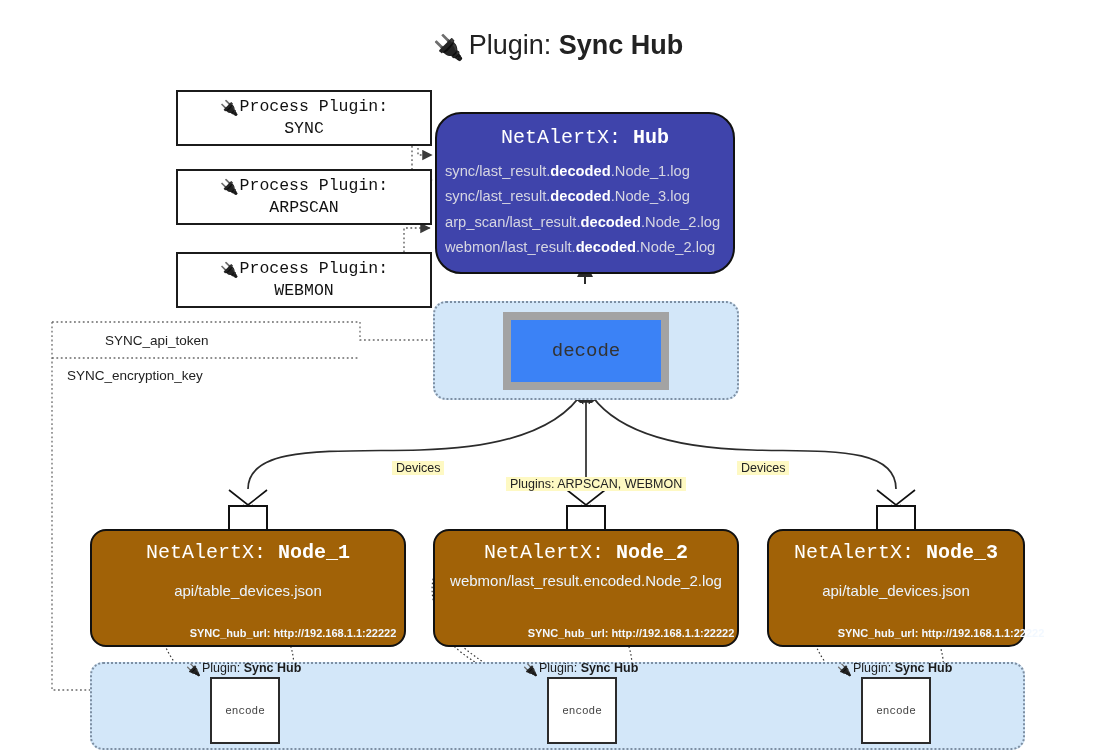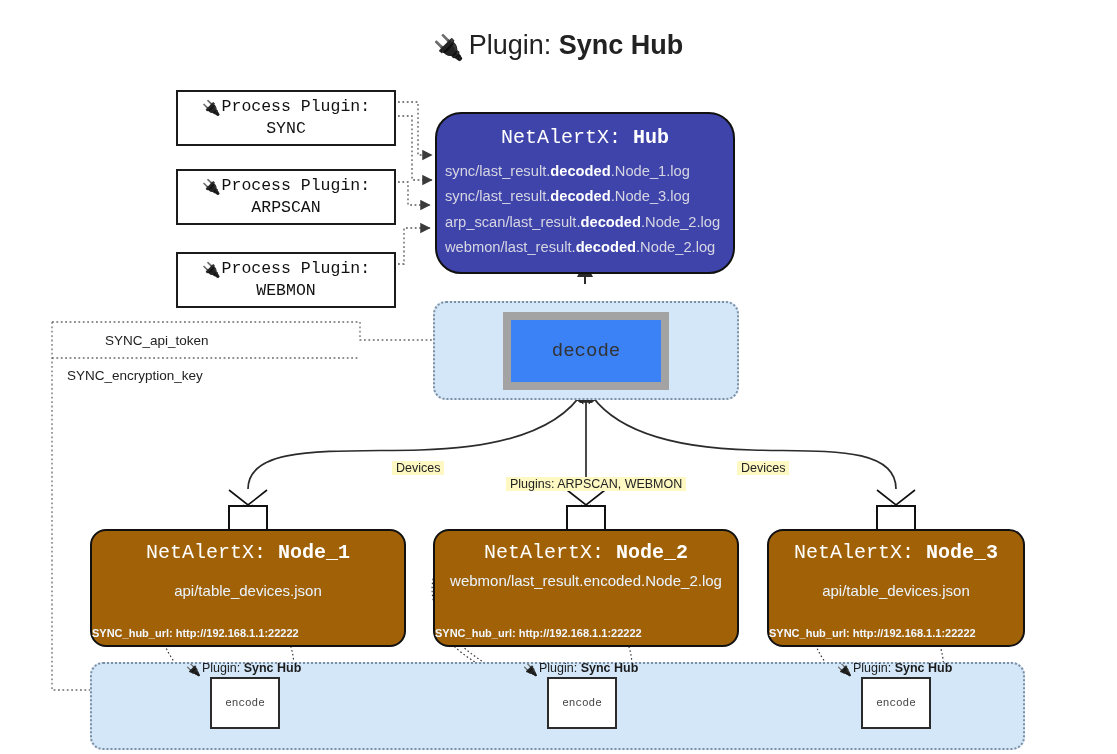--- a/index.html
+++ b/index.html
@@ -9,21 +9,21 @@
   svg.edges{position:absolute;left:0;top:0;width:1117px;height:754px;overflow:visible;pointer-events:none;}
 
   .abs{position:absolute;box-sizing:border-box;margin-top:16px;}
 
   
   #title{left:0;top:14px;width:1117px;text-align:center;font-size:27px;color:#222;}
   #title .plug{font-size:25px;vertical-align:-2px;margin-right:4px;filter:grayscale(1) contrast(1.6) brightness(.45);}
   #title .b{font-weight:bold;}
 
   
-  .ppbox{width:220px;height:56px;border:2px solid #1b1b1b;background:#fff;
+  .ppbox{width:256px;height:56px;border:2px solid #1b1b1b;background:#fff;
          font-family:"Liberation Mono","DejaVu Sans Mono",monospace;font-size:16.5px;color:#111;
          display:flex;flex-direction:column;align-items:center;justify-content:center;line-height:1.32;}
   .ppbox .l1{white-space:nowrap;}
   .ppbox .l1 .plug{font-family:"Liberation Sans",sans-serif;font-size:15px;vertical-align:-2px;margin-right:1px;
                    filter:grayscale(1) contrast(1.6) brightness(.45);}
 
   
   #huburl{left:440px;top:76px;width:290px;text-align:center;font-size:11.5px;font-weight:bold;color:#3b3b3b;}
   #hub{left:435px;top:96px;width:300px;height:162px;background:#3f44ab;border:2px solid #111;border-radius:26px;
        display:flex;flex-direction:column;align-items:center;padding-top:12px;}
@@ -48,38 +48,38 @@
   #lbl-dev-l{left:392px;top:445px;}
   #lbl-dev-r{left:737px;top:445px;}
   #lbl-plugins{left:506px;top:461px;}
 
   
   .node{height:118px;background:#a16207;border:2px solid #111;border-radius:16px;
         display:flex;flex-direction:column;align-items:center;padding-top:10px;}
   .node .ntitle{font-family:"Liberation Mono","DejaVu Sans Mono",monospace;font-size:20px;color:#fff;}
   .node .ntitle .b{font-weight:bold;}
   .node .nline{font-size:15px;color:#eaf4ff;white-space:nowrap;line-height:1.5;}
-  .node .nfoot{position:absolute;left:0;bottom:6px;width:100%;
-               font-size:11px;font-weight:bold;color:#f2f8ff;white-space:nowrap;}
+  .node .nfoot{position:absolute;left:0;bottom:6px;width:100%;text-align:center;
+               font-size:11px;font-weight:bold;color:#f2f8ff;white-space:nowrap;padding-left:45px;}
   #node1{left:90px;top:513px;width:316px;}
   #node2{left:433px;top:513px;width:306px;}
   #node3{left:767px;top:513px;width:258px;}
   #node1 .nline{margin-top:16px;}
   #node3 .nline{margin-top:16px;}
   #node2 .nline{margin-top:6px;}
 
   
   .env{width:40px;height:30px;background:#fff;border:2px solid #111;}
   #env1{left:228px;top:489px;}
   #env2{left:566px;top:489px;}
   #env3{left:876px;top:489px;}
 
   
   #bottomband{left:90px;top:646px;width:935px;height:88px;background:#d3e7f9;border:2px dotted #7d8fa3;border-radius:13px;}
-  .encbox{width:70px;height:52px;background:#fff;border:2px solid #2b2b2b;
+  .encbox{width:70px;height:67px;background:#fff;border:2px solid #2b2b2b;
           display:flex;align-items:center;justify-content:center;
           font-family:"Liberation Mono","DejaVu Sans Mono",monospace;font-size:11px;color:#444;}
   #enc1{left:210px;top:661px;}
   #enc2{left:547px;top:661px;}
   #enc3{left:861px;top:661px;}
   .enclbl{font-size:12.5px;color:#1b1b1b;white-space:nowrap;}
   .enclbl .b{font-weight:bold;}
   .enclbl .plug{font-size:12px;vertical-align:-2px;margin-right:1px;filter:grayscale(1) contrast(1.6) brightness(.45);}
   #enclbl1{left:186px;top:645px;}
   #enclbl2{left:523px;top:645px;}

